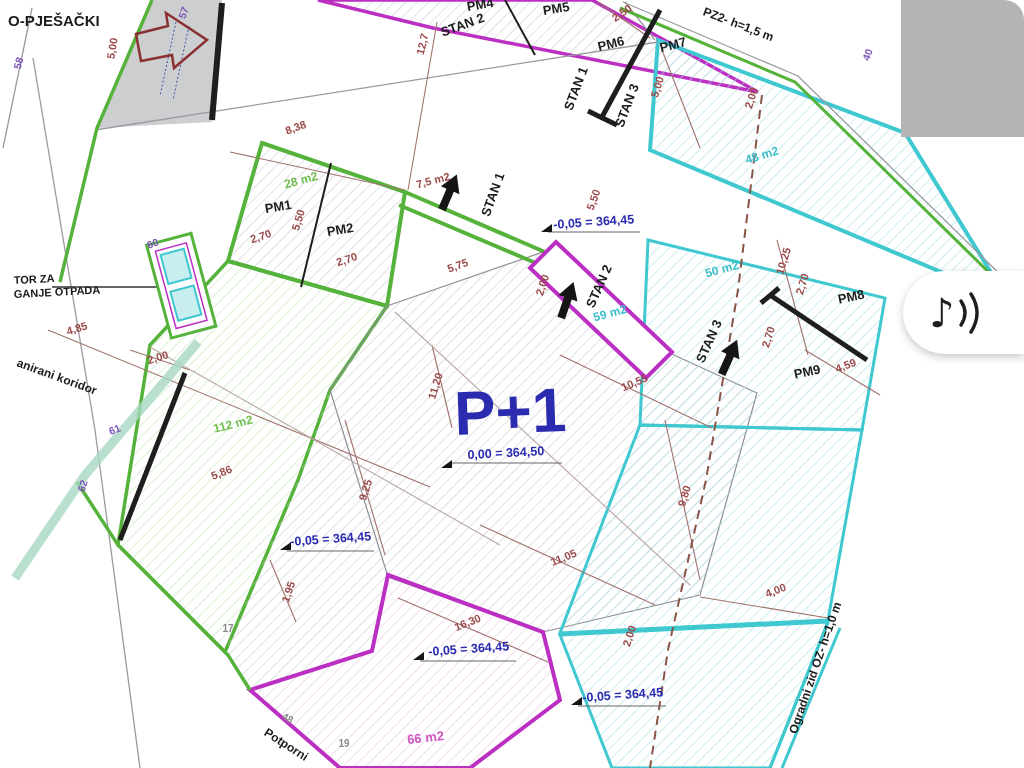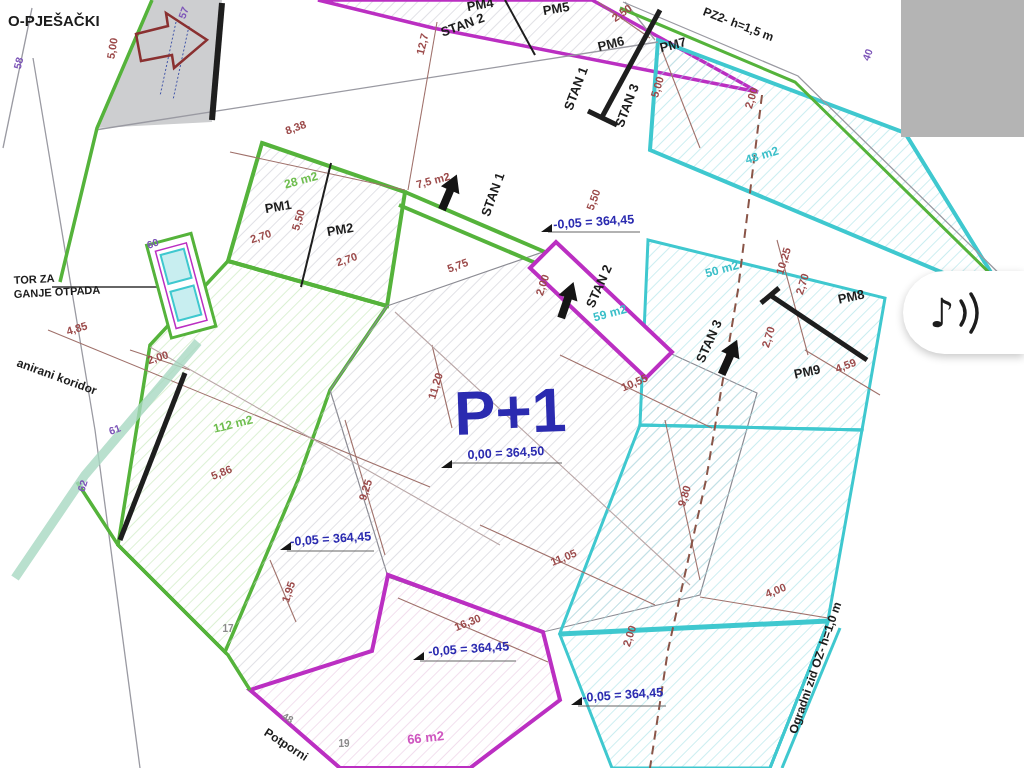--- a/index.html
+++ b/index.html
@@ -1,17 +1,17 @@
 <!DOCTYPE html>
 <html><head>
 <meta charset="utf-8">
 <style>
   html,body{margin:0;padding:0;background:#fff;}
   .stage{position:relative;width:1024px;height:768px;overflow:hidden;background:#fff;
-         font-family:"Liberation Sans",sans-serif;}
+         font-family:"Liberation Sans",sans-serif;border-radius:20px;}
   svg text{text-anchor:middle;}
   svg text.st{text-anchor:start;}
   .dim{fill:#9c4b4b;font:bold 11px "Liberation Sans",sans-serif;}
   .blk{fill:#1c1c1c;font:bold 13px "Liberation Sans",sans-serif;}
   .blkS{fill:#1c1c1c;font:bold 11px "Liberation Sans",sans-serif;}
   .blkM{fill:#1c1c1c;font:bold 12px "Liberation Sans",sans-serif;}
   .lg{font:bold 15px "Liberation Sans",sans-serif;}
   .blue{fill:#2b2bb0;font:bold 12.5px "Liberation Sans",sans-serif;}
   .big{fill:#2b2bb0;font:bold 62px "Liberation Sans",sans-serif;}
   .grn{fill:#6fbe4f;font:bold 12px "Liberation Sans",sans-serif;}

